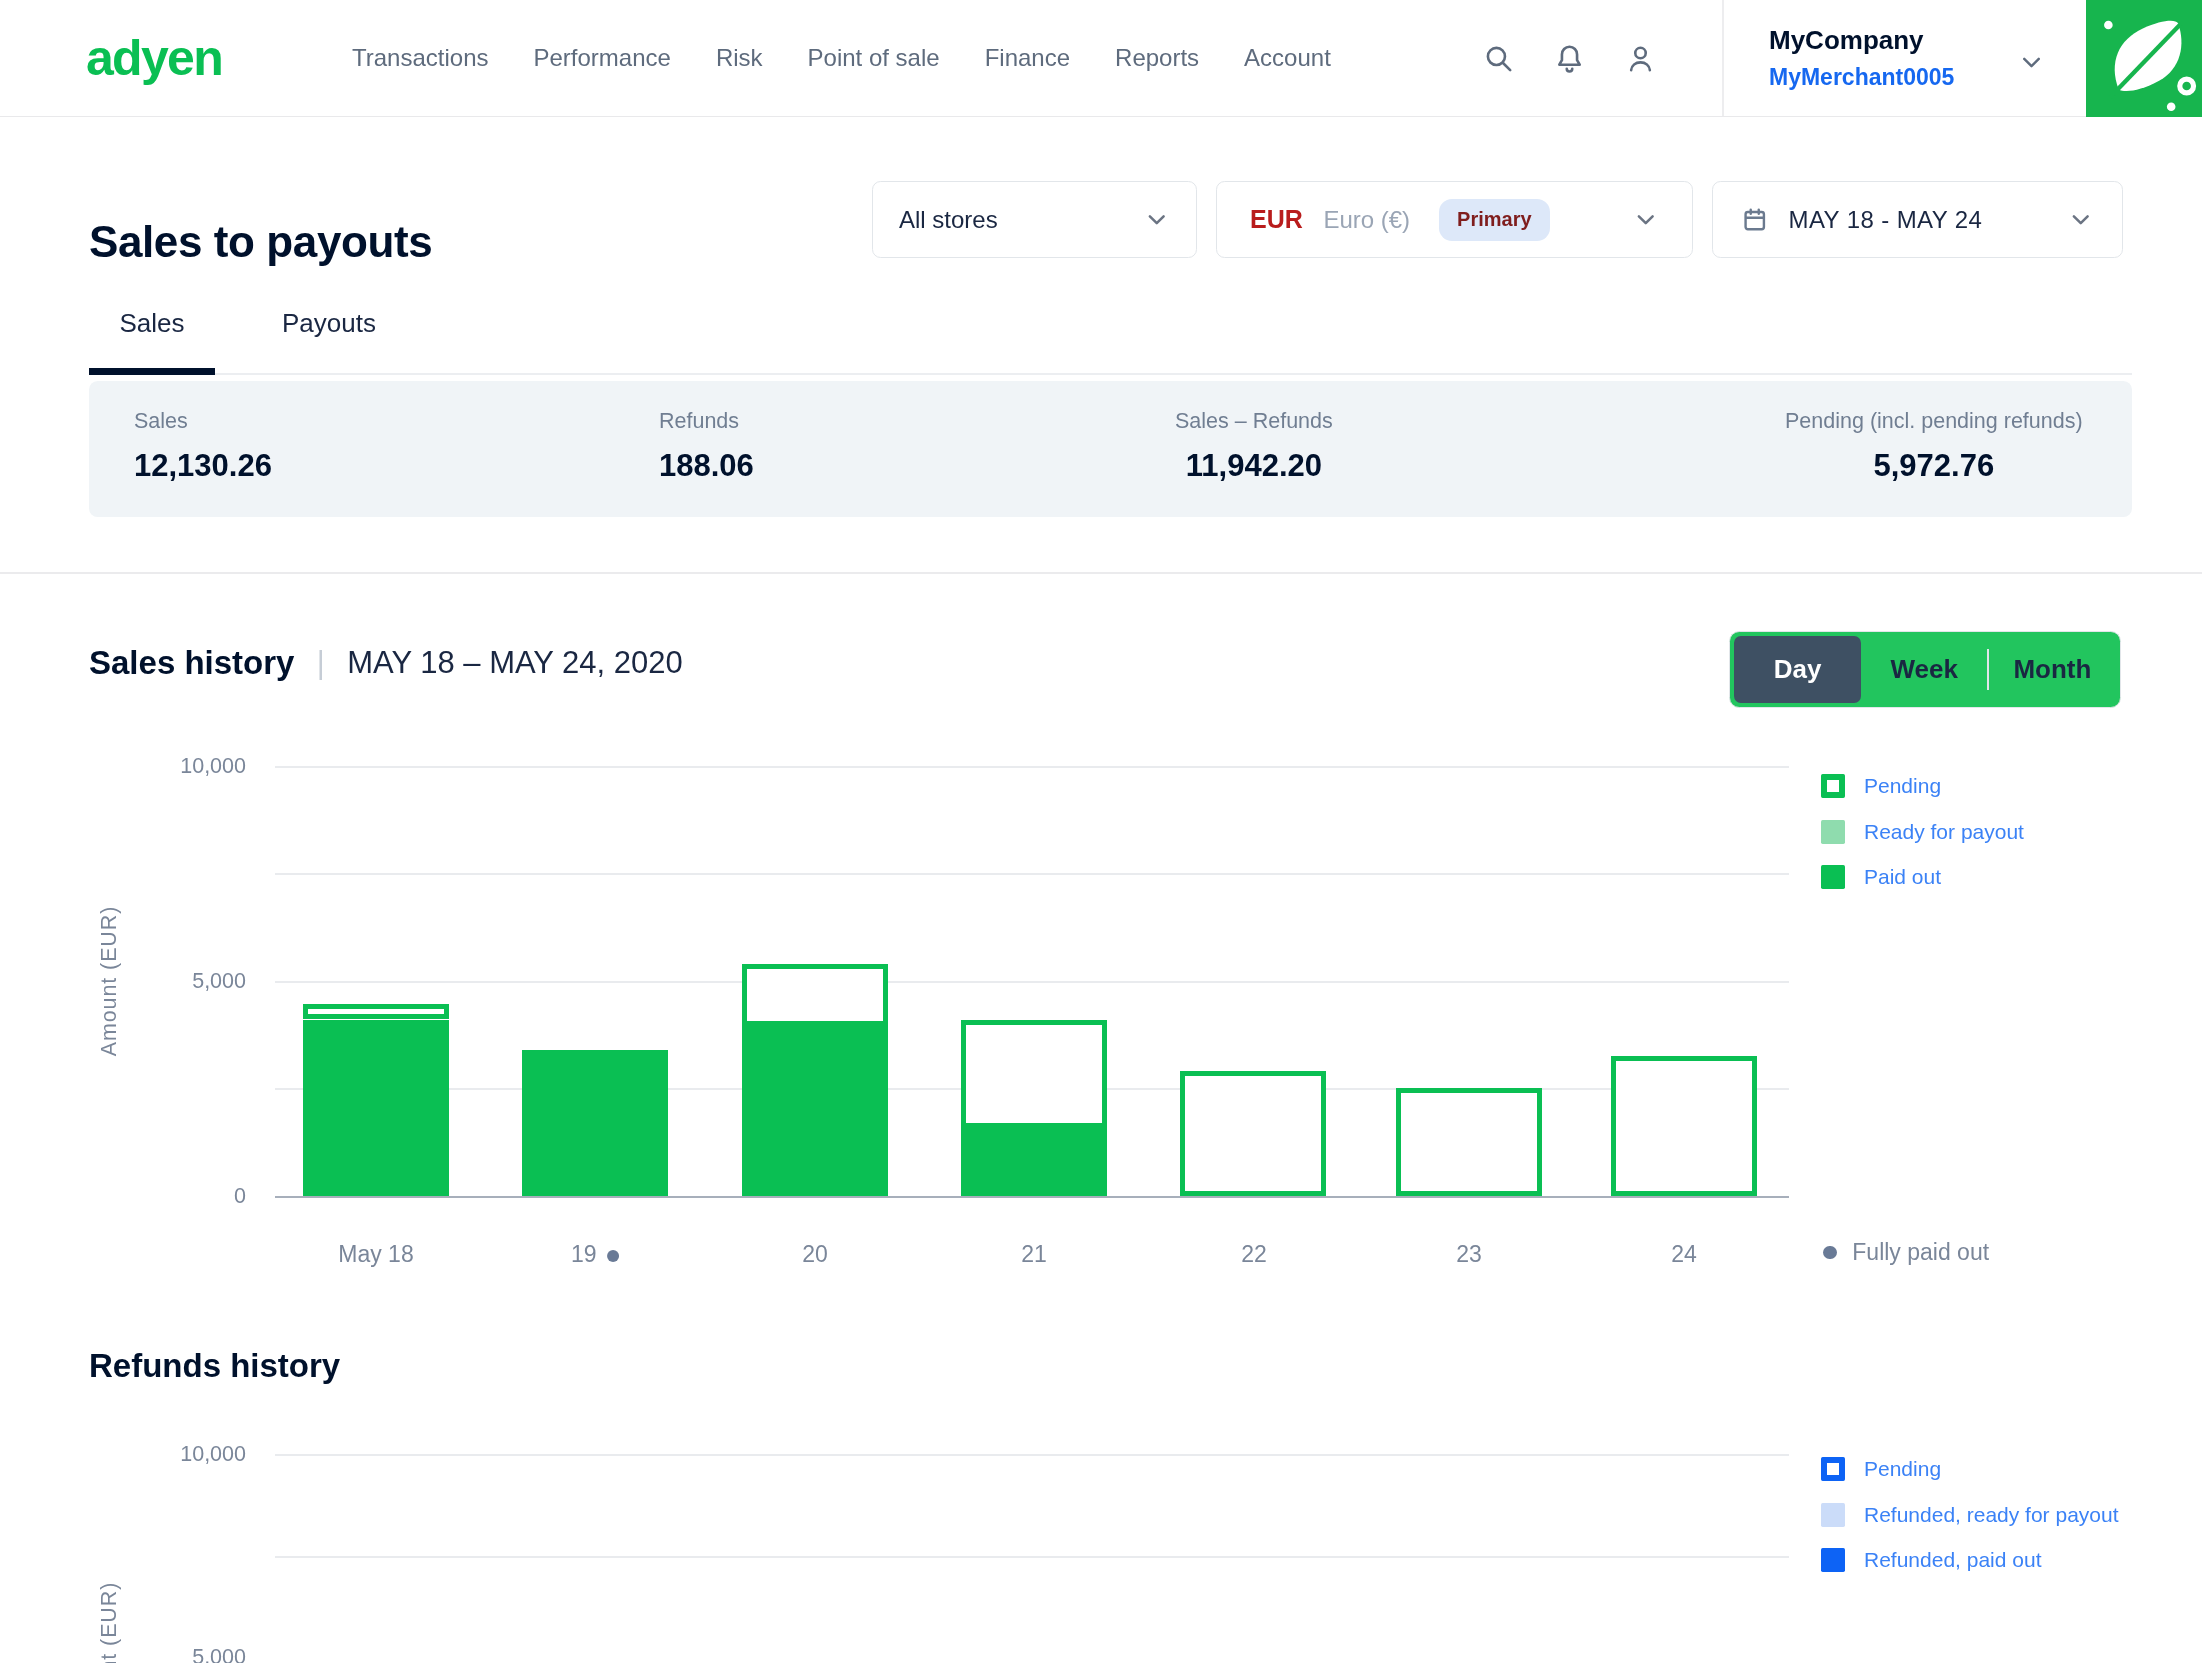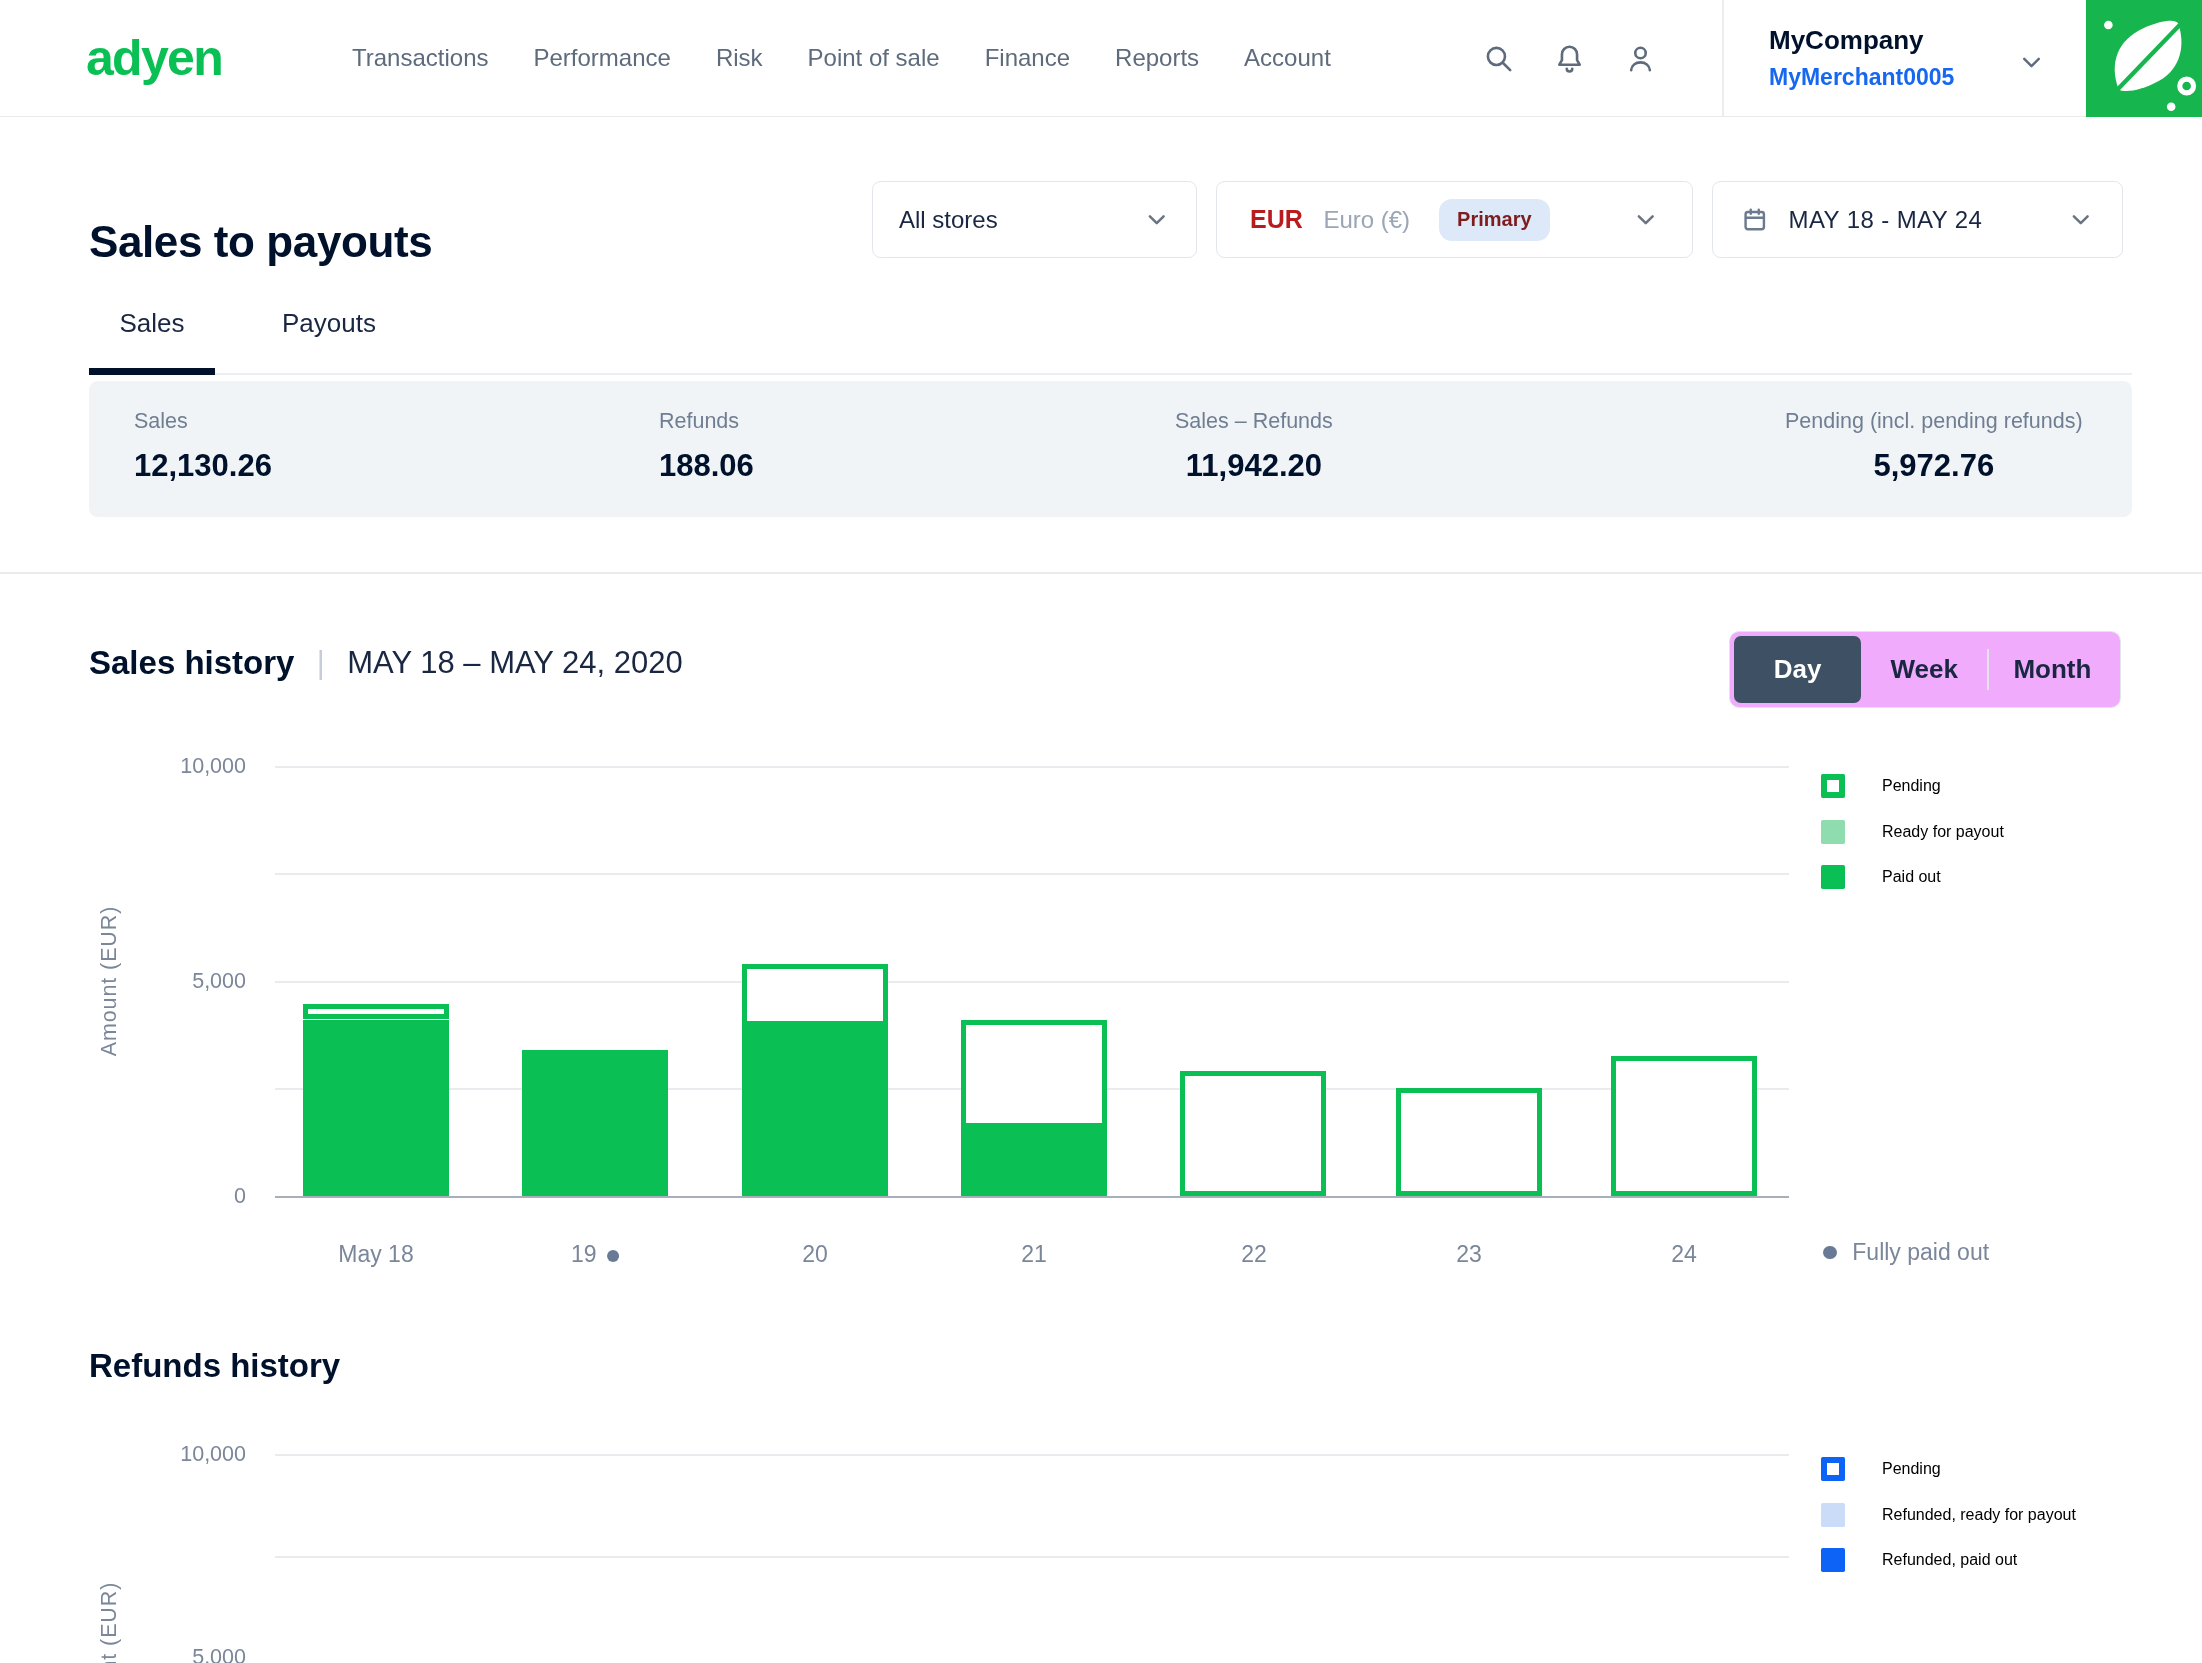--- a/index.html
+++ b/index.html
@@ -48,38 +48,38 @@
   .stat-label{font-size:21.5px;color:#707e92;}
   .stat-value{font-size:31px;font-weight:bold;color:#00112c;margin-top:14.6px;text-align:center;}
   .page-divider{position:absolute;left:0;top:572px;width:2203px;height:1.7px;background:#ebebed;}
   
   .section-head{position:absolute;left:89px;top:644px;display:flex;align-items:center;}
   .section-title{font-size:33px;font-weight:800;color:#00112c;}
   .section-sep{font-size:31px;color:#c6cdd6;margin:0 22.4px;font-weight:300;}
   .section-range{font-size:31px;color:#1a2742;}
   .refunds-title{position:absolute;left:89px;top:1347px;font-size:33px;font-weight:800;color:#00112c;}
   
-  .segmented{position:absolute;left:1729px;top:631px;width:392px;height:77px;box-sizing:border-box;background:#f0abfc;border:1.7px solid #e2e6ea;border-radius:10.3px;display:flex;align-items:center;padding:4.3px;}
+  .segmented{position:absolute;left:1729px;top:631px;width:392px;height:77px;box-sizing:border-box;background:#22c55e;border:1.7px solid #e2e6ea;border-radius:10.3px;display:flex;align-items:center;padding:4.3px;}
   .seg{flex:1;height:100%;display:flex;align-items:center;justify-content:center;font-size:26px;font-weight:bold;color:#1a2742;border-radius:6.9px;cursor:pointer;}
   .seg.active{background:#3e5063;color:#fff;}
   .seg-div{width:1.7px;height:41px;background:#e2e6ea;flex:none;}
   
   .gridline{position:absolute;left:275px;width:1514px;height:1.7px;background:#e9ebee;}
   .gridline.axis{background:#a7afbb;}
   .ytick{position:absolute;left:95px;width:151px;text-align:right;font-size:21.5px;color:#7a8699;transform:translateY(-50%);}
   .ylabel{position:absolute;left:109px;transform:translate(-50%,-50%) rotate(-90deg);font-size:21.5px;color:#7a8699;letter-spacing:0.9px;white-space:nowrap;}
   .bar-seg{position:absolute;box-sizing:border-box;cursor:pointer;}
   .bar-seg.paid{background:#0abf53;}
   .bar-seg.pending{background:#fff;border:5.2px solid #0abf53;}
   .xlabel{position:absolute;top:1241px;transform:translateX(-50%);font-size:23px;color:#7a8699;white-space:nowrap;}
   .fp-dot{display:inline-block;width:12px;height:12px;border-radius:50%;background:#697a96;margin-left:10.3px;vertical-align:middle;}
   .legend{position:absolute;left:1821px;display:flex;flex-direction:column;gap:21.5px;}
   #sales-legend{top:774px;}
   #refunds-legend{top:1457px;}
-  .legend-item{display:flex;align-items:center;gap:37px;font-size:16px;color:#000000;}
+  .legend-item{display:flex;align-items:center;gap:19px;font-size:21px;color:#3b82f6;}
   .swatch{width:24px;height:24px;box-sizing:border-box;border-radius:1.7px;flex:none;}
   .footnote{position:absolute;left:1823px;top:1239px;display:flex;align-items:center;gap:15.5px;font-size:23px;color:#7a8699;}
   .footnote .fp-dot{margin-left:0;width:13.8px;height:13.8px;}
 </style>
 </head>
 <body>
 
 <header class="topnav">
   <div class="logo">adyen</div>
   <nav class="nav-items" id="nav-items">

